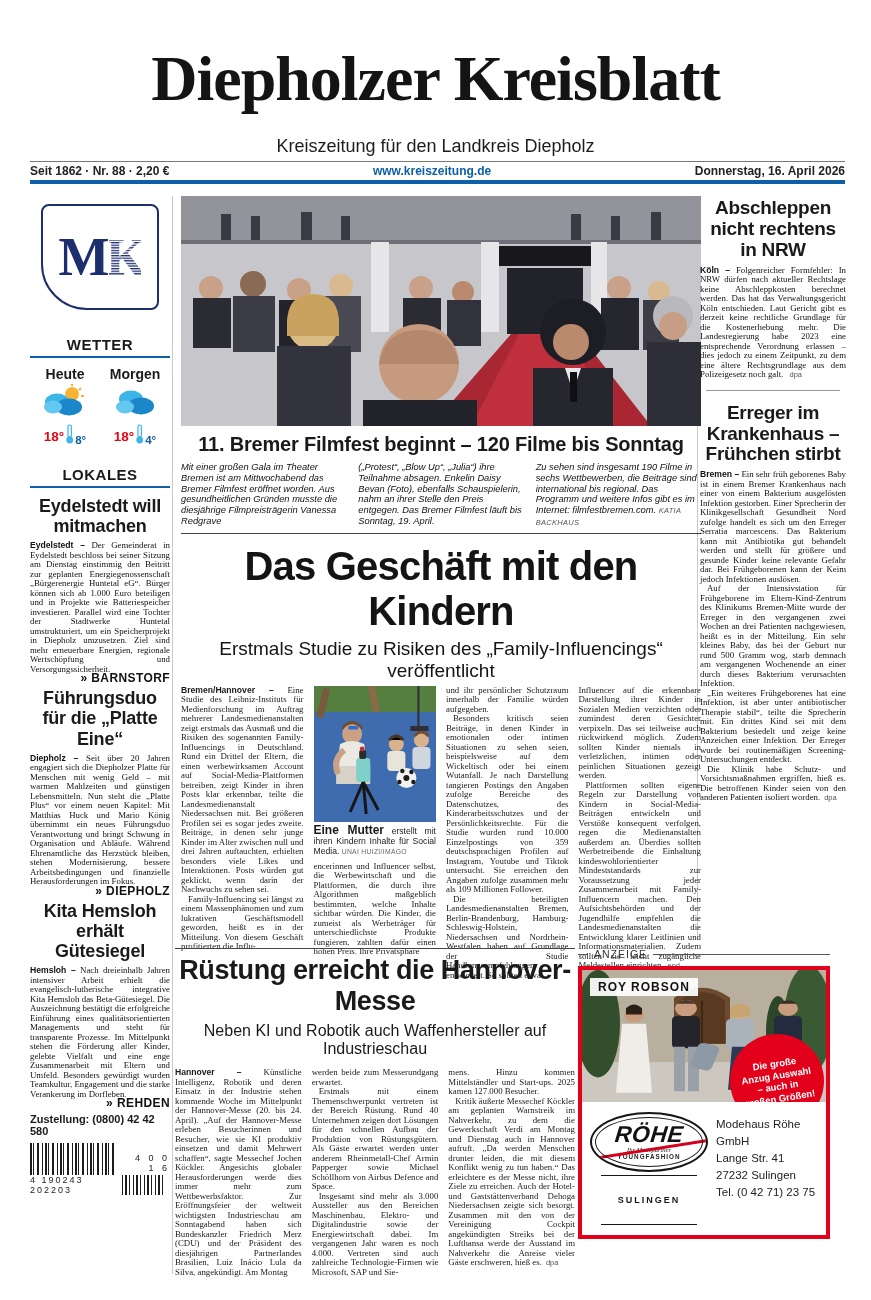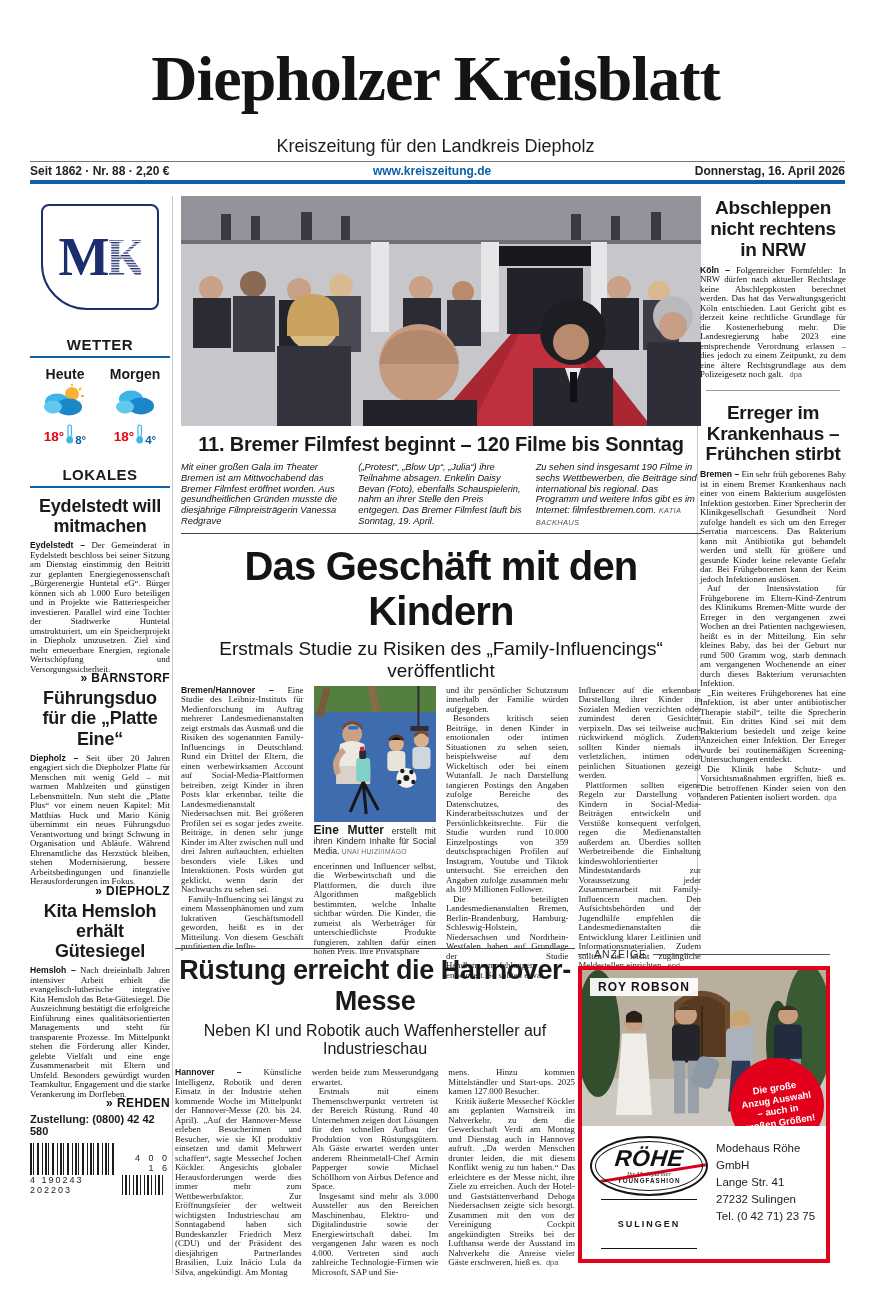--- a/index.html
+++ b/index.html
@@ -74,21 +74,21 @@
   .messe { position:absolute; left:175px; top:948px; width:400px; border-top:1px solid #444; padding-top:6px; }
   .messe h2 { text-align:center; font-weight:bold; font-size:27px; letter-spacing:-.4px; }
   .messe .sub { text-align:center; font-size:16px; margin:5px 0 10px 0; }
   .messe-grid { display:grid; grid-template-columns:repeat(3,1fr); gap:10px; height:276px; overflow:hidden; }
 
   .adwrap { position:absolute; left:578px; top:948px; width:252px; }
   .ad-label { display:flex; align-items:center; gap:6px; font-size:10.5px; color:#333; letter-spacing:1px; margin-bottom:6px; }
   .ad-label::before { content:""; width:10px; height:1px; background:#555; }
   .ad-label::after { content:""; flex:1; height:1px; background:#555; }
   .ad-box { border:4px solid #e2001a; background:#fff; }
-  .ad-photo { position:relative; width:100%; height:156px; }
+  .ad-photo { position:relative; width:100%; height:132px; }
   .ad-photo svg { display:block; width:100%; height:100%; }
   .ad-brand { position:absolute; top:8px; left:8px; background:rgba(255,255,255,.93); padding:2px 8px; font-weight:bold; font-size:12px; letter-spacing:1px; color:#111; }
   .ad-badge { position:absolute; right:2px; bottom:-26px; width:94px; height:94px; border-radius:50%; background:#e2001a; color:#fff;
     display:flex; align-items:center; justify-content:center; text-align:center; font-weight:bold; font-size:9.5px; line-height:11.5px;
     transform:rotate(-9deg); padding:10px; }
   .ad-bottom { display:flex; gap:8px; padding:10px 8px 10px 8px; background:#fff; position:relative; }
   .logo-block { width:118px; position:relative; flex:none; }
   .logo-oval { position:relative; width:118px; height:60px; border:2.5px solid #161616; border-radius:50%;
     display:flex; flex-direction:column; align-items:center; justify-content:center; overflow:hidden; background:#fff; }
   .logo-oval::after { content:""; position:absolute; inset:3px; border:1px solid #161616; border-radius:50%; }

